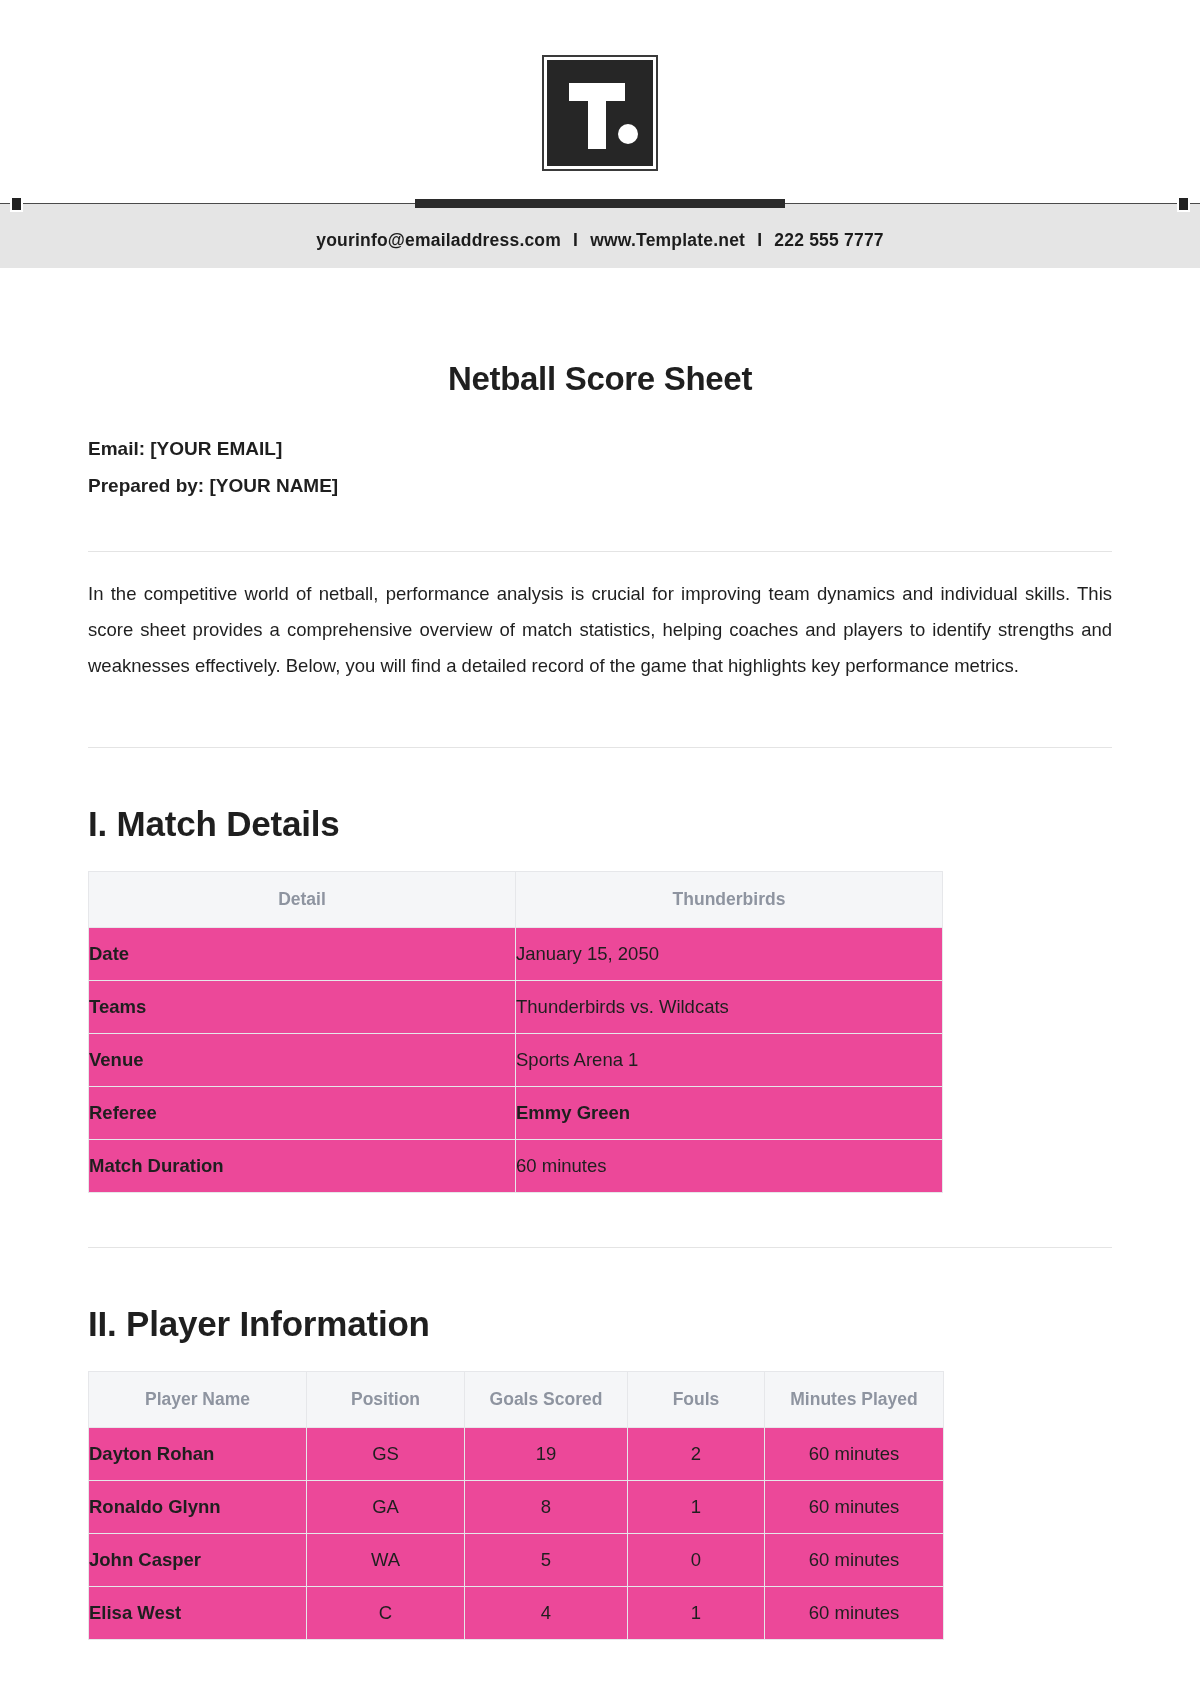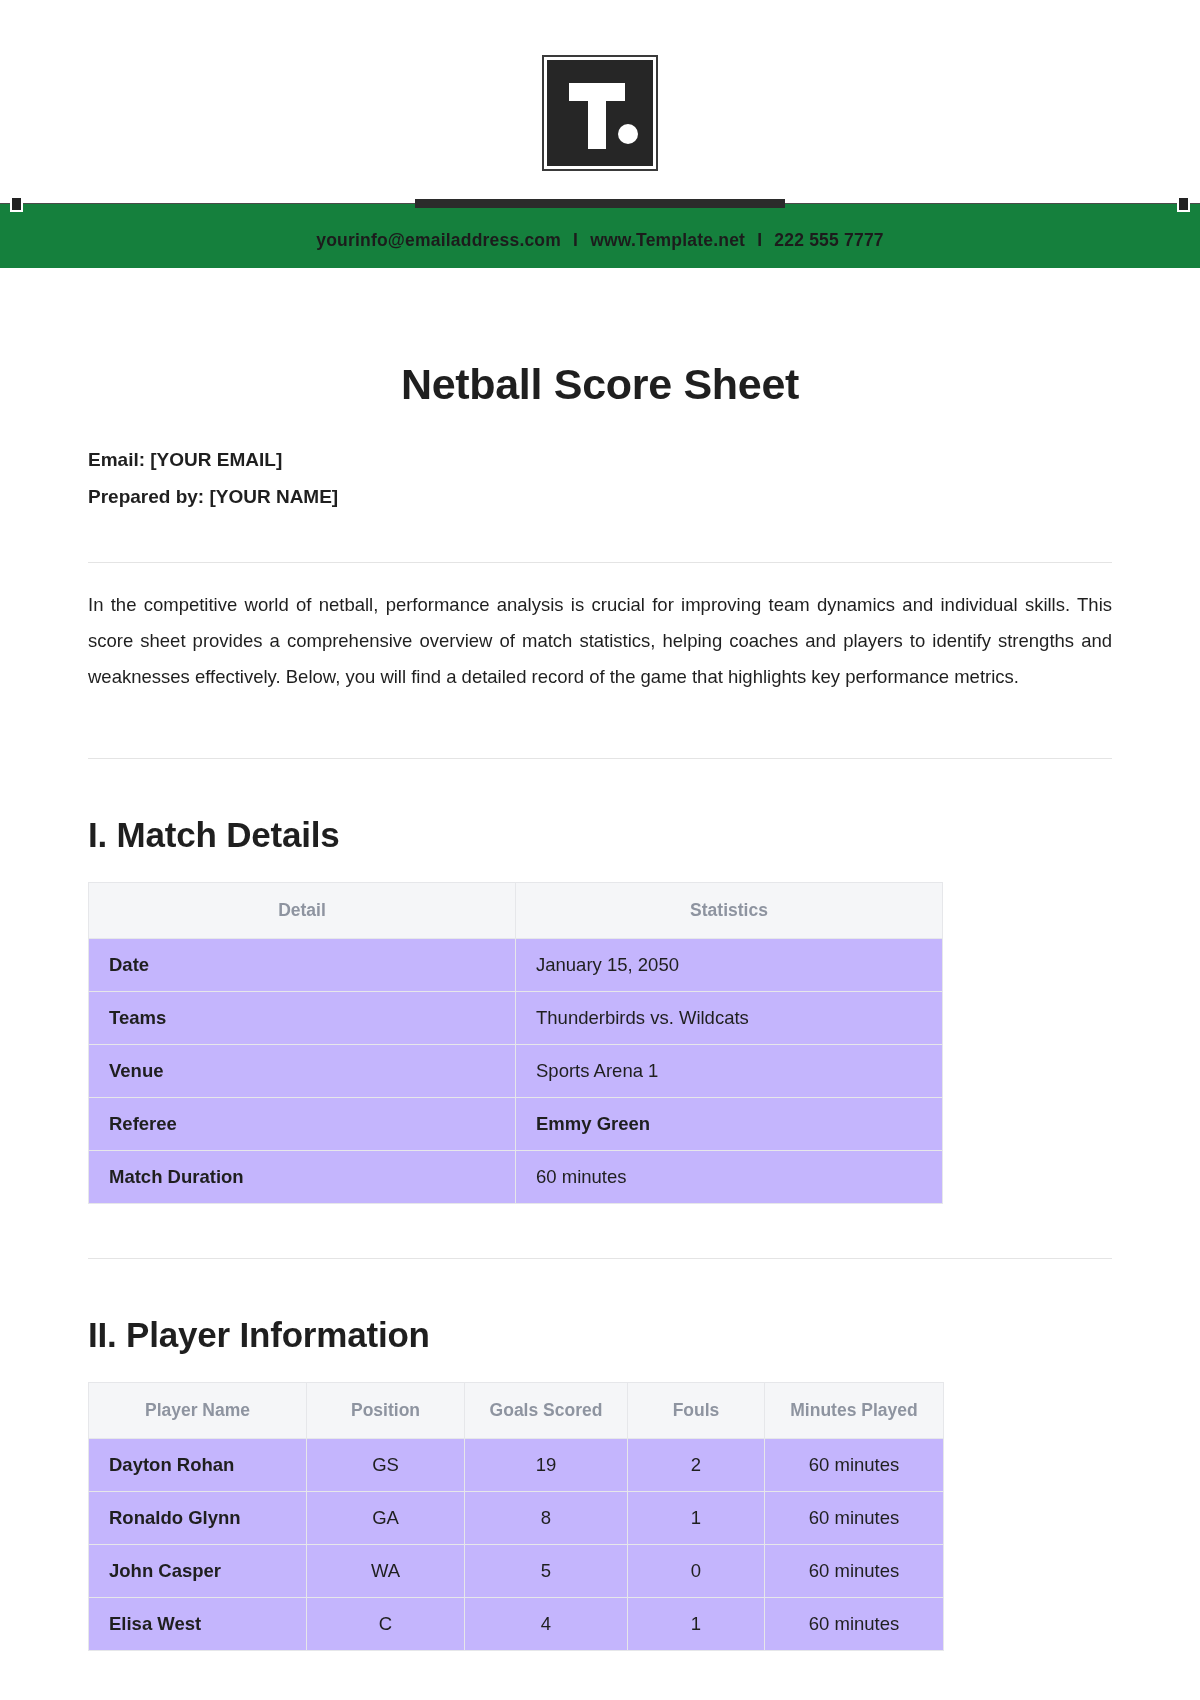--- a/index.html
+++ b/index.html
@@ -66,21 +66,21 @@
     border-radius: 50%;
     background: #ffffff;
   }
 
   
   .header-band {
     position: relative;
     margin-top: 34px;
     width: 100%;
     height: 65px;
-    background: #15803d;
+    background: #e5e5e5;
     border-top: 1.5px solid #4a4a4a;
   }
   .header-rule {
     position: absolute;
     top: -5px;
     left: 50%;
     transform: translateX(-50%);
     width: 370px;
     height: 9px;
     background: #2b2b2b;
@@ -110,21 +110,21 @@
   .header-contact .sep { margin: 0 7px; font-weight: bold; }
 
   
   .content {
     padding: 0 88px;
   }
 
   .doc-title {
     margin-top: 92px;
     text-align: center;
-    font-size: 43px;
+    font-size: 33px;
     font-weight: bold;
     color: #1f1f1f;
     letter-spacing: -0.3px;
   }
 
   .meta-block { margin-top: 32px; }
   .meta-line {
     font-size: 19px;
     font-weight: bold;
     color: #1f1f1f;
@@ -172,22 +172,22 @@
     font-weight: bold;
     text-align: center;
     padding: 17px 24px;
     border: 1px solid #e6e7ea;
   }
 
   tbody td {
     border: 1px solid #e6e7ea;
     font-size: 18.5px;
     color: #1f1f1f;
-    padding: 15px 20px;
-    background: #c4b5fd;
+    padding: 15px 0;
+    background: #ec4899;
   }
 
   .match-details td.label { font-weight: bold; width: 327px; }
   .match-details td.value { text-align: left; }
   .match-details td.value.bold { font-weight: bold; }
 
   .player-stats col.c-name { width: 218px; }
   .player-stats col.c-pos  { width: 158px; }
   .player-stats col.c-goal { width: 163px; }
   .player-stats col.c-foul { width: 137px; }
@@ -238,21 +238,21 @@
     <p class="intro">In the competitive world of netball, performance analysis is crucial for improving team dynamics and individual skills. This score sheet provides a comprehensive overview of match statistics, helping coaches and players to identify strengths and weaknesses effectively. Below, you will find a detailed record of the game that highlights key performance metrics.</p>
 
     <div class="divider d2"></div>
 
     <h2 class="section-title">I. Match Details</h2>
 
     <table class="match-details">
       <thead>
         <tr>
           <th>Detail</th>
-          <th>Statistics</th>
+          <th>Thunderbirds</th>
         </tr>
       </thead>
       <tbody>
         <tr>
           <td class="label">Date</td>
           <td class="value">January 15, 2050</td>
         </tr>
         <tr>
           <td class="label">Teams</td>
           <td class="value">Thunderbirds vs. Wildcats</td>

